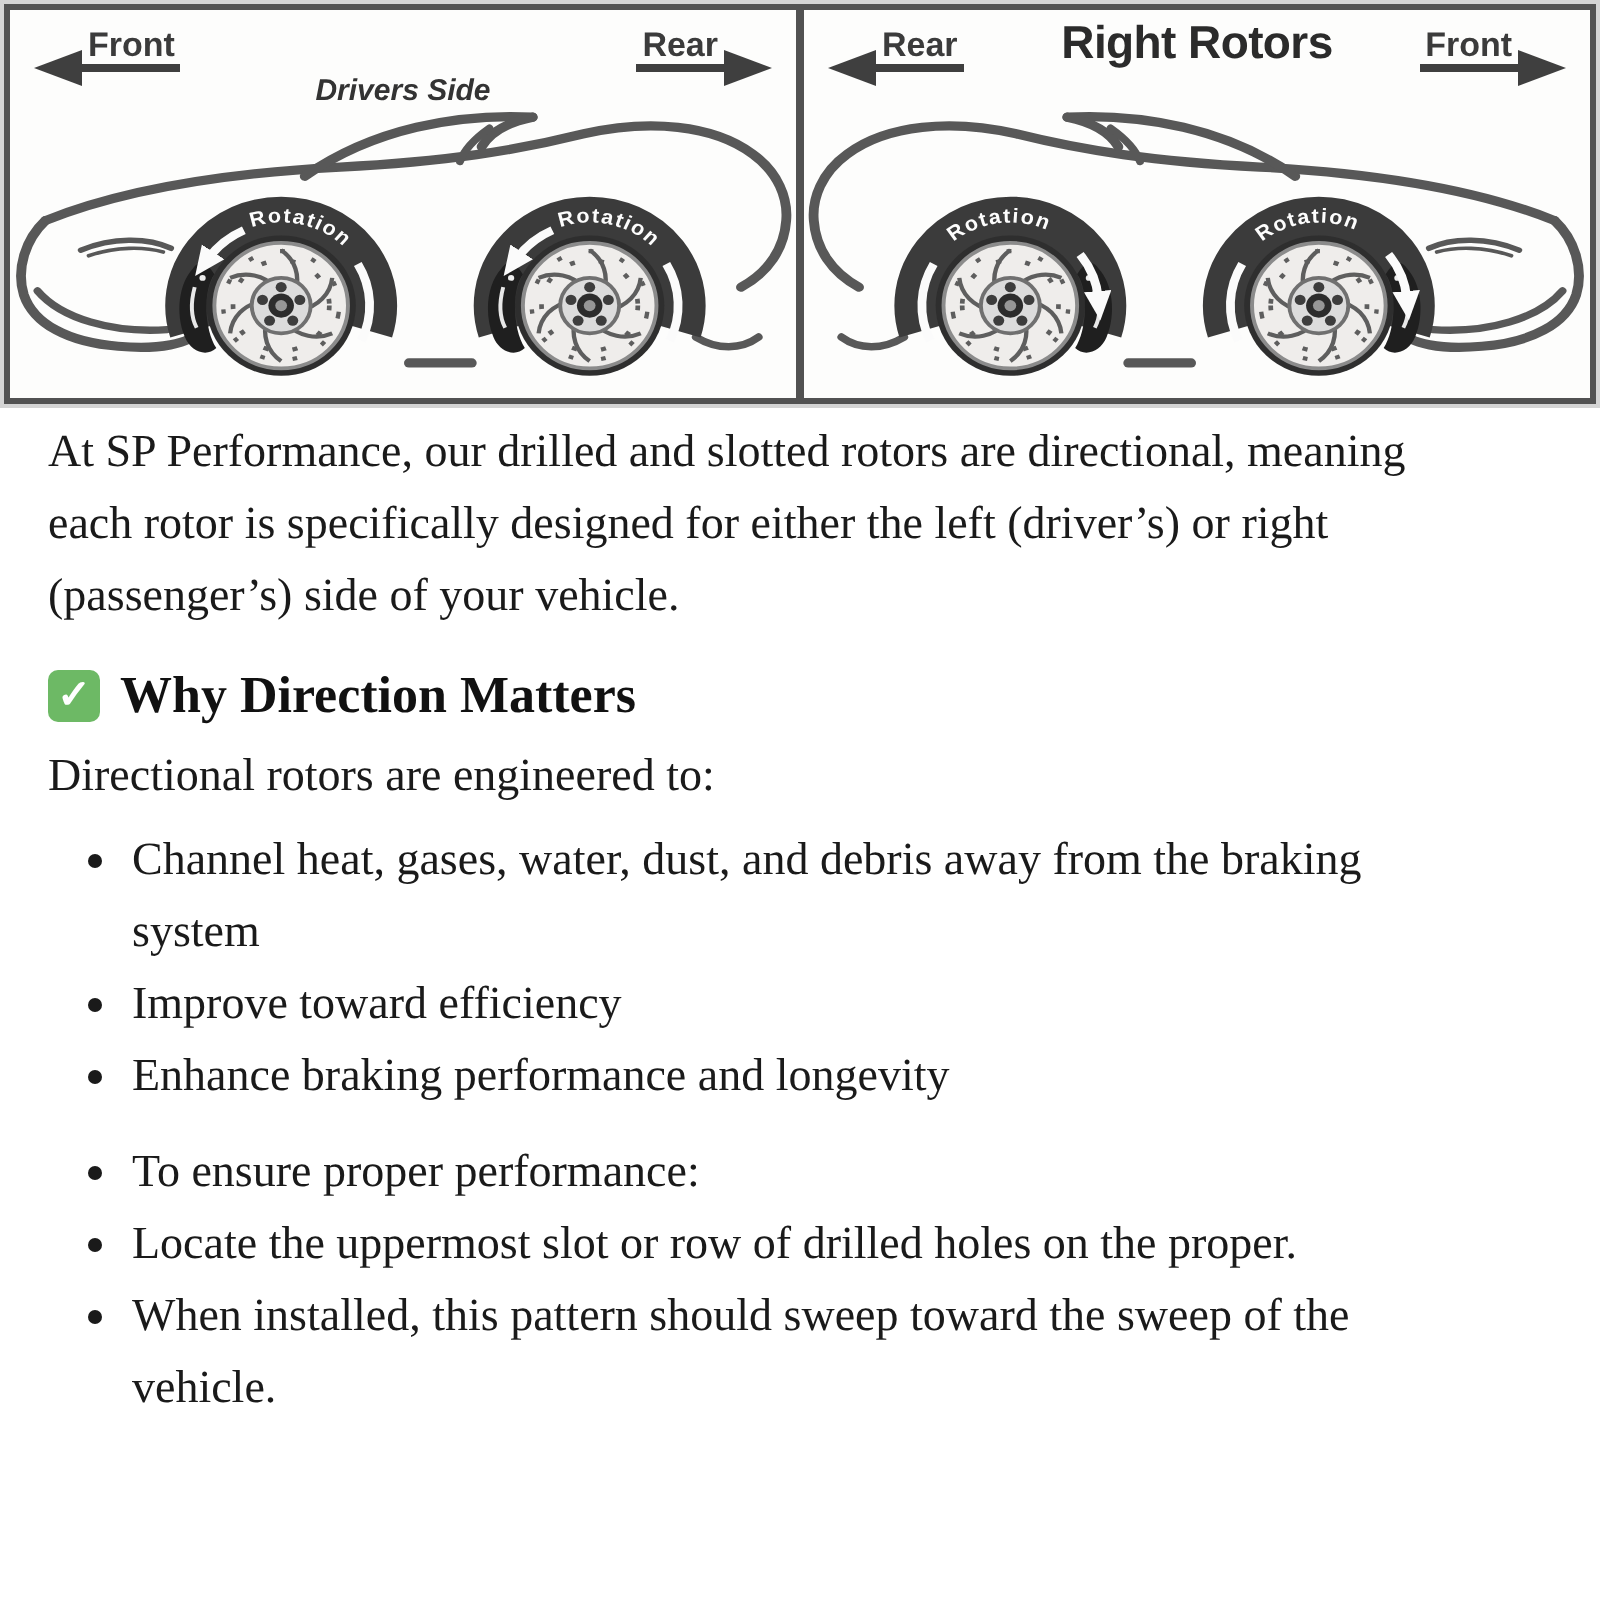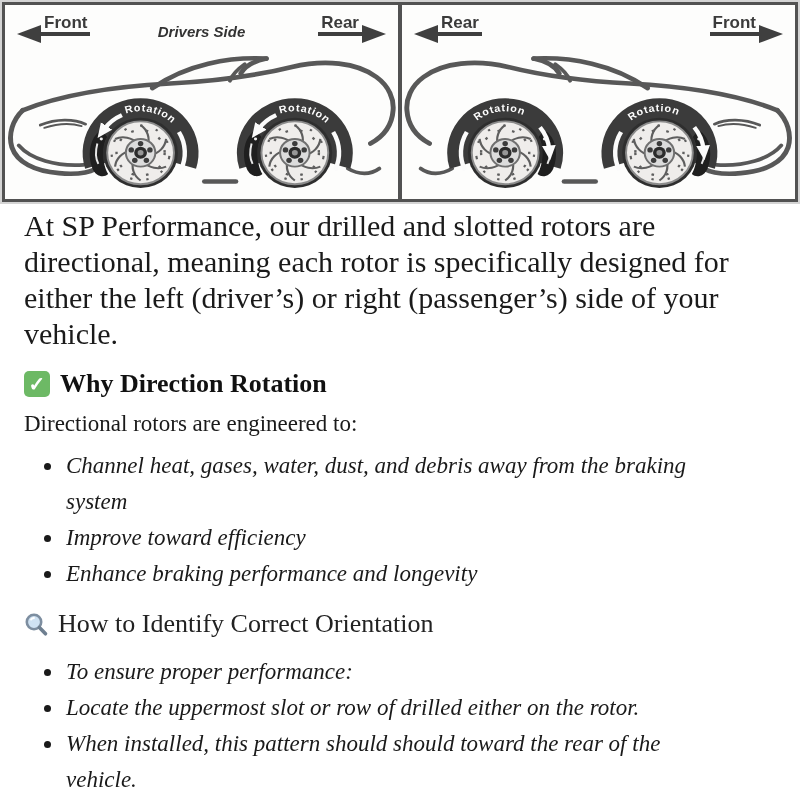--- a/index.html
+++ b/index.html
@@ -23,53 +23,53 @@
   .panel { position:relative; flex:1 1 0; overflow:hidden; }
   .panel-left { border-right:4px solid #525252; }
   .panel svg.art { position:absolute; left:0; top:0; width:100%; height:100%; }
 
   .p-title {
     position:absolute; top:3px; left:0; width:100%; text-align:center;
     font-family:"Liberation Sans", sans-serif; font-weight:bold;
     font-size:23px; letter-spacing:-0.3px; color:#2b2b2b; z-index:3;
   }
   .p-sub {
-    position:absolute; top:18px; left:0; width:100%; text-align:center;
+    position:absolute; top:32px; left:0; width:100%; text-align:center;
     font-family:"Liberation Sans", sans-serif; font-weight:bold; font-style:italic;
     font-size:15px; color:#333; z-index:3;
   }
   .dir {
     position:absolute; top:9px; z-index:3;
     display:flex; align-items:flex-end;
     font-family:"Liberation Sans", sans-serif; font-weight:bold;
     font-size:17px; color:#3b3b3b;
   }
   .dir .txt { border-bottom:4px solid #3f3f3f; padding:0 3px 1px 3px; line-height:1; }
   .tri { width:0; height:0; border-top:9px solid transparent; border-bottom:9px solid transparent; margin-bottom:-7px; }
   .tri-left  { border-right:24px solid #3f3f3f; }
   .tri-right { border-left:24px solid #3f3f3f; }
   .pos-tl { left:12px; }
   .pos-tr { right:12px; }
 
   
   .content { padding:0 66px 0 24px; }
-  .intro { margin:6px 0 16px 0; font-size:30px; line-height:36px; }
+  .intro { margin:6px 0 16px 0; font-size:23px; line-height:36px; }
 
   .h-check {
     margin:14px 0 0 0; display:flex; align-items:center; gap:10px;
     font-size:26px; font-weight:bold; line-height:32px; color:#111;
   }
   .check-box {
     width:26px; height:26px; flex:0 0 26px; border-radius:5px;
     background:#6db965; color:#fff; font-family:"Liberation Sans",sans-serif;
     font-size:20px; font-weight:bold; line-height:26px; text-align:center;
   }
   .lead { margin:6px 0 0 0; font-size:23px; line-height:36px; }
   ul.blist { margin:6px 0 0 0; padding:0 0 0 40px; font-size:23px; line-height:36px; list-style:disc outside; }
-  ul.blist li { padding-left:2px;font-style:italic; }
+  ul.blist li { padding-left:2px; }
 
   .h-search {
     margin:14px 0 0 0; display:flex; align-items:center; gap:9px;
     font-size:26px; font-weight:normal; line-height:36px; color:#222;
   }
   .mag-svg { width:25px; height:25px; flex:0 0 25px; }
 
   ul.blist2 { margin:12px 0 0 0; }
 </style>
 </head>
@@ -157,20 +157,21 @@
         <textPath href="#tpL2" startOffset="2">Rotation</textPath>
       </text>
     </svg>
   </div>
 
   <div class="panel">
     <div class="dir pos-tl">
       <span class="tri tri-left"></span>
         <span class="txt">Rear</span>
     </div>
+    <div class="p-title">Right Rotors</div>
     <div class="dir pos-tr">
       <span class="txt">Front</span>
         <span class="tri tri-right"></span>
     </div>
     <svg class="art" viewBox="0 0 400 210" preserveAspectRatio="none">
       <use href="#car-art" transform="translate(400,0) scale(-1,1)"></use>
       <g stroke="#fbfbfb" stroke-width="4.5" fill="none">
         <path d="M 64.2 179.0 A 45 45 0 0 1 66.0 137.5"></path>
         <path d="M 140.5 132.3 A 45 45 0 0 1 149.8 156.1" marker-end="url(#ah)"></path>
         <path d="M 221.2 179.0 A 45 45 0 0 1 223.0 137.5"></path>
@@ -187,39 +188,31 @@
     </svg>
   </div>
 </div>
 
 <div class="content">
 
   <p class="intro">At SP Performance, our drilled and slotted rotors are directional, meaning each rotor is specifically designed for either the left (driver’s) or right (passenger’s) side of your vehicle.</p>
 
   <h2 class="h-check">
     <span class="check-box">✓</span>
-    <span>Why Direction Rotation</span>
+    <span>Why Direction Matters</span>
   </h2>
 
   <p class="lead">Directional rotors are engineered to:</p>
 
   <ul class="blist">
     <li>Channel heat, gases, water, dust, and debris away from the braking system</li>
     <li>Improve toward efficiency</li>
     <li>Enhance braking performance and longevity</li>
   </ul>
 
-  <h2 class="h-search">
-    <svg class="mag-svg" viewBox="0 0 25 25">
-      <circle cx="10" cy="10" r="7.2" fill="#cfe2f3" stroke="#7d8ea0" stroke-width="2.6"></circle>
-      <path d="M 7 7.6 A 4 4 0 0 1 10 6" stroke="#ffffff" stroke-width="1.8" fill="none" stroke-linecap="round"></path>
-      <line x1="15.4" y1="15.4" x2="21.5" y2="21.8" stroke="#6e7f90" stroke-width="3.6" stroke-linecap="round"></line>
-    </svg>
-    <span>How to Identify Correct Orientation</span>
-  </h2>
 
   <ul class="blist blist2">
     <li>To ensure proper performance:</li>
-    <li>Locate the uppermost slot or row of drilled either on the rotor.</li>
-    <li>When installed, this pattern should should toward the rear of the vehicle.</li>
+    <li>Locate the uppermost slot or row of drilled holes on the proper.</li>
+    <li>When installed, this pattern should sweep toward the sweep of the vehicle.</li>
   </ul>
 
 </div>
 
 </body></html>

